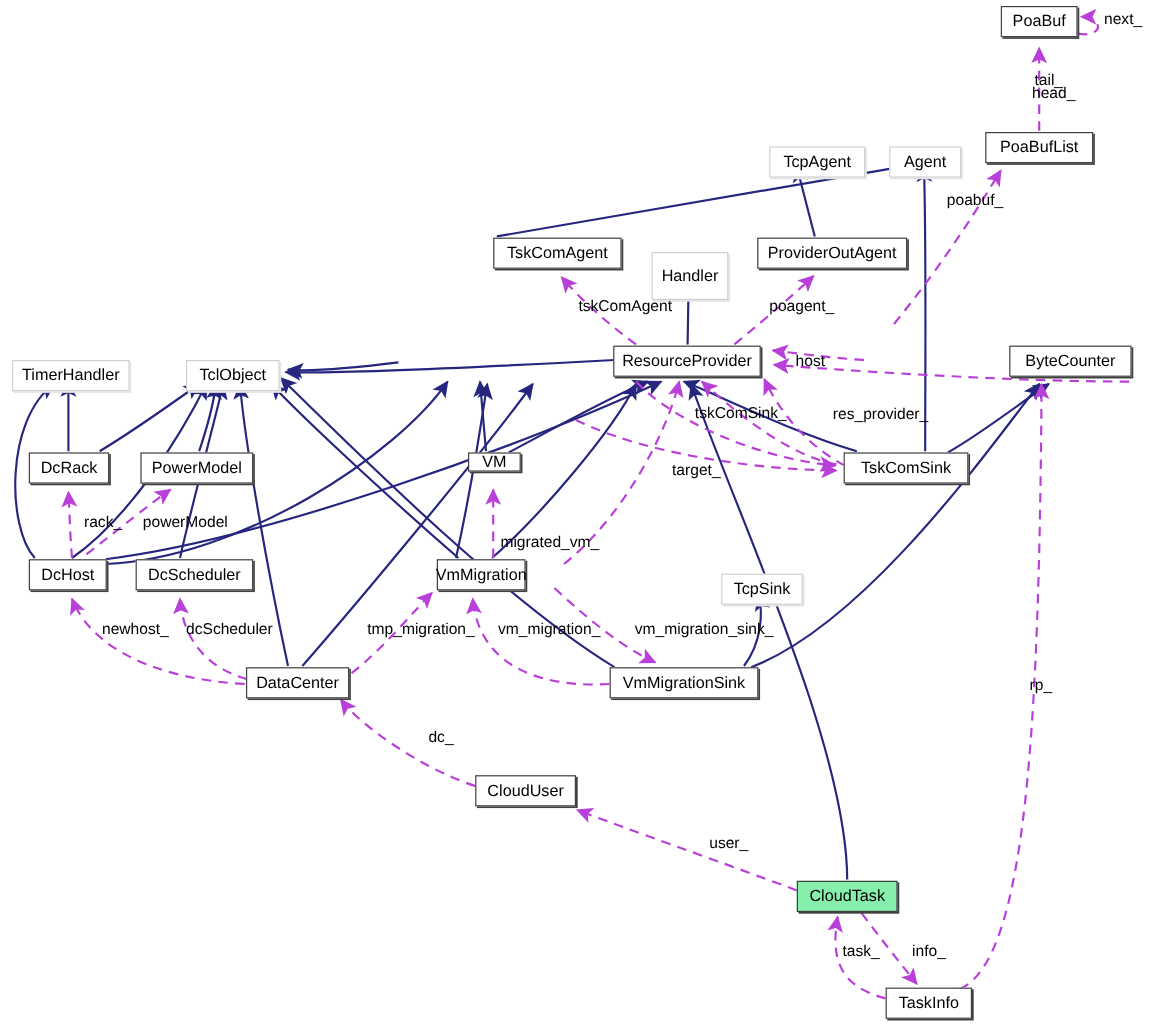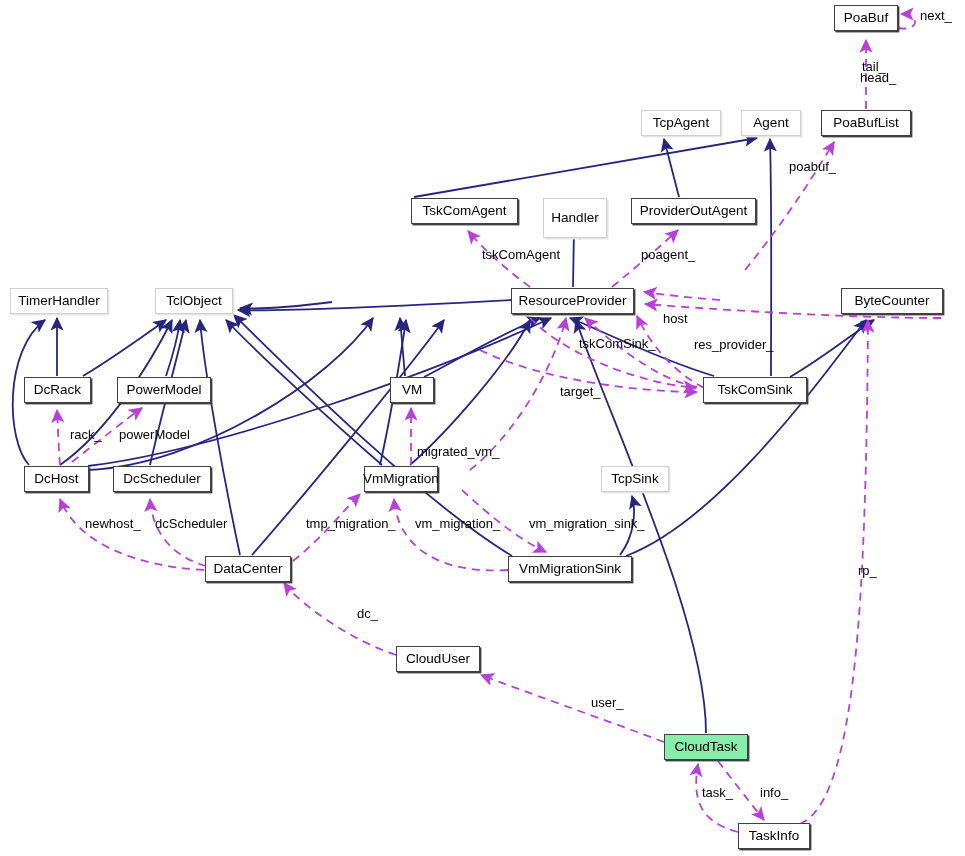--- a/index.html
+++ b/index.html
@@ -36,20 +36,21 @@
     white-space: nowrap;
     letter-spacing: 0px;
   }
   .node.solid {
     border: 1.4px solid #404040;
     box-shadow: 1.4px 1.4px 0 0 #404040;
   }
   .node.faded {
     border: 1.4px solid #d0d0d0;
     box-shadow: 1.4px 1.4px 0 0 #e4e4e4;
+    margin-top: 12px;
   }
   .node.current {
     border: 1.4px solid #404040;
     background: #86efac;
     box-shadow: 1.4px 1.4px 0 0 #404040;
   }
   .edge-label {
     position: absolute;
     font-size: 13px;
     color: #000000;
@@ -214,21 +215,21 @@
     </div>
   <div class="node solid" style="left:841px; top:288px; width:102px; height:26px;">
       <span>ByteCounter</span>
     </div>
   <div class="node solid" style="left:24px;  top:377px; width:67px;  height:26px;">
       <span>DcRack</span>
     </div>
   <div class="node solid" style="left:117px; top:377px; width:94px;  height:26px;">
       <span>PowerModel</span>
     </div>
-  <div class="node solid" style="left:390px; top:377px; width:44px;  height:26px;">
+  <div class="node solid" style="left:390px; top:377px; width:44px;  height:16px;">
       <span>VM</span>
     </div>
   <div class="node solid" style="left:703px; top:377px; width:104px; height:26px;">
       <span>TskComSink</span>
     </div>
   <div class="node solid" style="left:24px;  top:466px; width:65px;  height:26px;">
       <span>DcHost</span>
     </div>
   <div class="node solid" style="left:113px; top:466px; width:98px;  height:26px;">
       <span>DcScheduler</span>
@@ -254,21 +255,21 @@
   <div class="node solid" style="left:738px; top:823px; width:72px;  height:26px;">
       <span>TaskInfo</span>
     </div>
 
   <div class="edge-label" style="left:920px; top:9px;">next_</div>
   <div class="edge-label" style="left:862px; top:60px;">tail_</div>
   <div class="edge-label" style="left:860px; top:71px;">head_</div>
   <div class="edge-label" style="left:789px; top:160px;">poabuf_</div>
   <div class="edge-label" style="left:482px; top:248px;">tskComAgent</div>
   <div class="edge-label" style="left:641px; top:248px;">poagent_</div>
-  <div class="edge-label" style="left:663px; top:312px;">host</div>
+  <div class="edge-label" style="left:663px; top:294px;">host</div>
   <div class="edge-label" style="left:579px; top:337px;">tskComSink_</div>
   <div class="edge-label" style="left:694px; top:338px;">res_provider_</div>
   <div class="edge-label" style="left:548px; top:385px;margin-left:12px;">target_</div>
   <div class="edge-label" style="left:70px;  top:428px;">rack_</div>
   <div class="edge-label" style="left:119px; top:428px;">powerModel</div>
   <div class="edge-label" style="left:417px; top:429px;margin-top:16px;">migrated_vm_</div>
   <div class="edge-label" style="left:85px;  top:517px;">newhost_</div>
   <div class="edge-label" style="left:155px; top:517px;">dcScheduler</div>
   <div class="edge-label" style="left:306px; top:517px;">tmp_migration_</div>
   <div class="edge-label" style="left:415px; top:517px;">vm_migration_</div>

